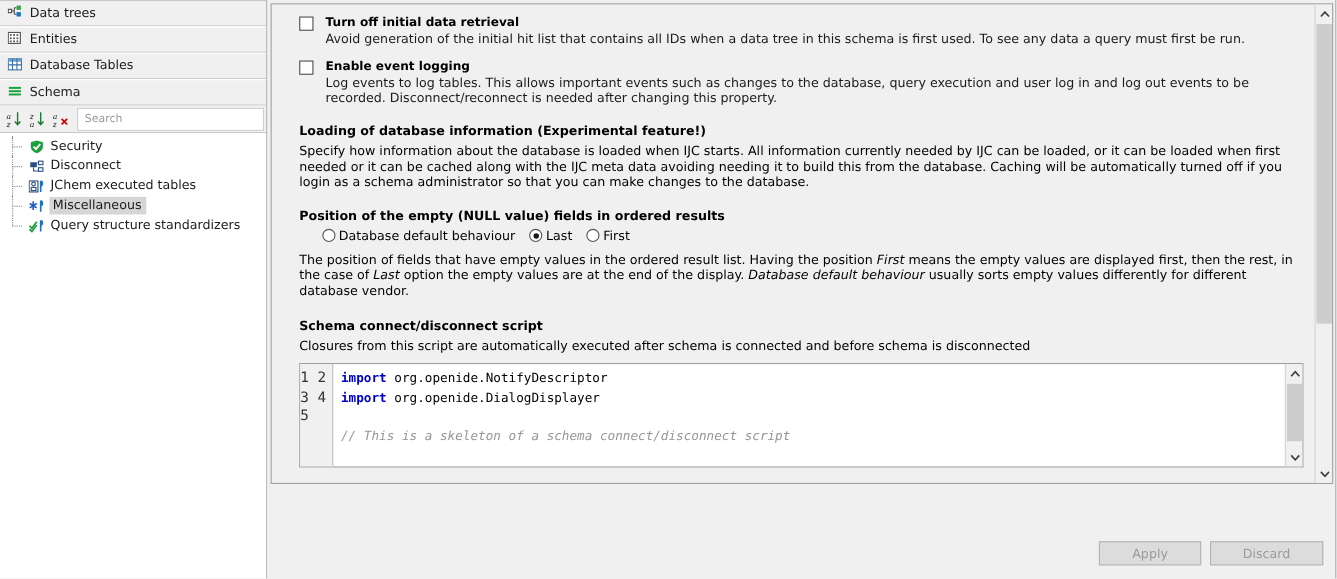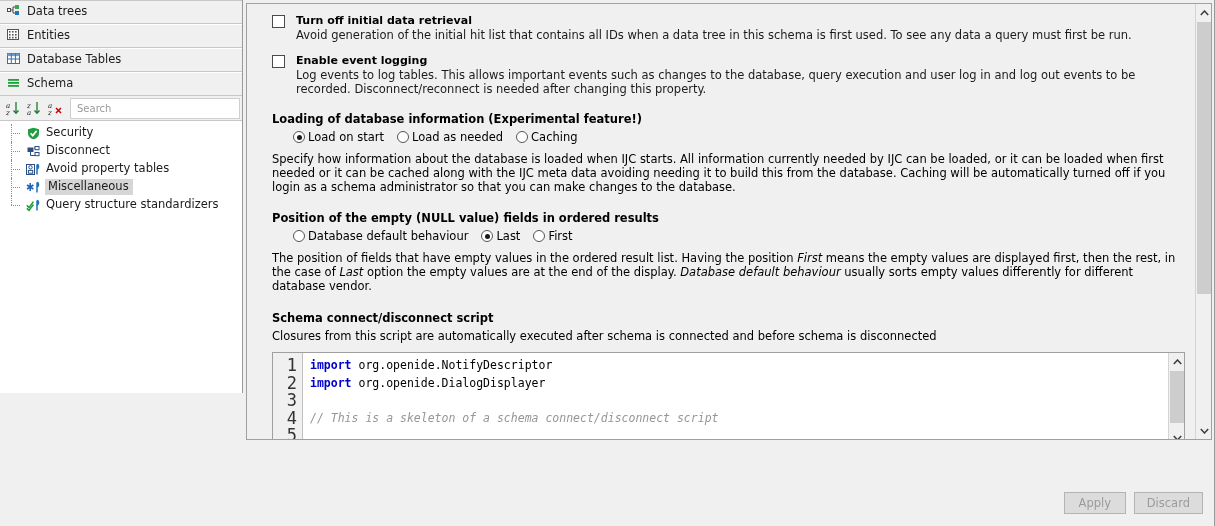--- a/index.html
+++ b/index.html
@@ -15,21 +15,21 @@
   #app {
     position: relative;
     width: 1215px; height: 526px;
     display: flex;
     background: #f0f0f0;
   }
 
   
   .explorer {
     width: 243px;
-    height: 393px;
+    height: 526px;
     background: #ffffff;
     border-right: 1px solid #9a9a9a;
     display: flex;
     flex-direction: column;
     position: relative;
   }
   .panel-bar {
     height: 24px;
     min-height: 24px;
     background: #f0f0f0;
@@ -250,24 +250,24 @@
     border: 1px solid #a0a0a0;
     display: flex;
     overflow: hidden;
   }
   .gutter {
     width: 30px;
     background: #f0f0f0;
     border-right: 1px solid #c0c0c0;
     flex: 0 0 30px;
     padding-top: 4px;
-    text-align: right;
+    text-align: left;
     padding-right: 5px;
     font-family: "DejaVu Sans Mono", "Liberation Mono", monospace;
-    font-size: 17px;
+    font-size: 13px;
     color: #333;
     line-height: 17.5px;
   }
   .codearea {
     flex: 1;
     padding-top: 4px;
     padding-left: 7px;
     font-family: "DejaVu Sans Mono", "Liberation Mono", monospace;
     font-size: 11.5px;
     line-height: 17.5px;
@@ -288,21 +288,21 @@
   .btnrow {
     position: absolute;
     right: 12px;
     bottom: 12px;
     display: flex;
     gap: 8px;
   }
   .btn {
     min-width: 62px;
     height: 22px;
-    padding: 0 12px;
+    padding: 0 29px;
     background: #dcdcdc;
     border: 1px solid #b4b4b4;
     color: #9b9b9b;
     font-size: 11.5px;
     display: flex; align-items: center; justify-content: center;
     cursor: default;
   }
   .right-edge {
     position: absolute;
     top: 0; right: 0;
@@ -428,21 +428,21 @@
       <div class="tree-item">
         <span class="tree-guide"></span>
         <span class="tree-icon">
           <svg width="15" height="13" viewBox="0 0 15 13">
             <rect x="0.5" y="1.5" width="8" height="10" fill="#ffffff" stroke="#2b4f82"></rect>
             <circle cx="4.5" cy="4.3" r="1.7" fill="none" stroke="#2b4f82"></circle>
             <rect x="2.4" y="7.4" width="4.3" height="2.8" fill="none" stroke="#2b4f82"></rect>
             <path d="M11 1.5c2 0 2 3 0.5 4.5M11 1.5v10" stroke="#1e73be" stroke-width="1.5" fill="none"></path>
           </svg>
         </span>
-        <span class="tree-label">Avoid property tables</span>
+        <span class="tree-label">JChem executed tables</span>
       </div>
 
 
       <div class="tree-item selected">
         <span class="tree-guide"></span>
         <span class="tree-icon">
           <svg width="15" height="13" viewBox="0 0 15 13">
             <g stroke="#1e5fc0" stroke-width="1.5">
               <path d="M4.2 2v8M1 4l6.4 4M7.4 4L1 8"></path>
             </g>
@@ -487,34 +487,20 @@
             <div class="checkbox"></div>
             <div class="opt-textwrap">
               <div class="opt-title">Enable event logging</div>
               <div class="opt-desc">Log events to log tables. This allows important events such as changes to the database, query execution and user log in and log out events to be recorded. Disconnect/reconnect is needed after changing this property.</div>
             </div>
           </div>
         </div>
 
         <div class="section">
           <div class="section-title">Loading of database information (Experimental feature!)</div>
-          <div class="radio-row">
-            <div class="radio-item">
-              <span class="radio on"></span>
-              <span>Load on start</span>
-            </div>
-            <div class="radio-item">
-              <span class="radio"></span>
-              <span>Load as needed</span>
-            </div>
-            <div class="radio-item">
-              <span class="radio"></span>
-              <span>Caching</span>
-            </div>
-          </div>
           <div class="sec-desc">Specify how information about the database is loaded when IJC starts. All information currently needed by IJC can be loaded, or it can be loaded when first needed or it can be cached along with the IJC meta data avoiding needing it to build this from the database. Caching will be automatically turned off if you login as a schema administrator so that you can make changes to the database.</div>
         </div>
 
         <div class="section" style="margin-top:17px;">
           <div class="section-title">Position of the empty (NULL value) fields in ordered results</div>
           <div class="radio-row">
             <div class="radio-item">
               <span class="radio"></span>
               <span>Database default behaviour</span>
             </div>

